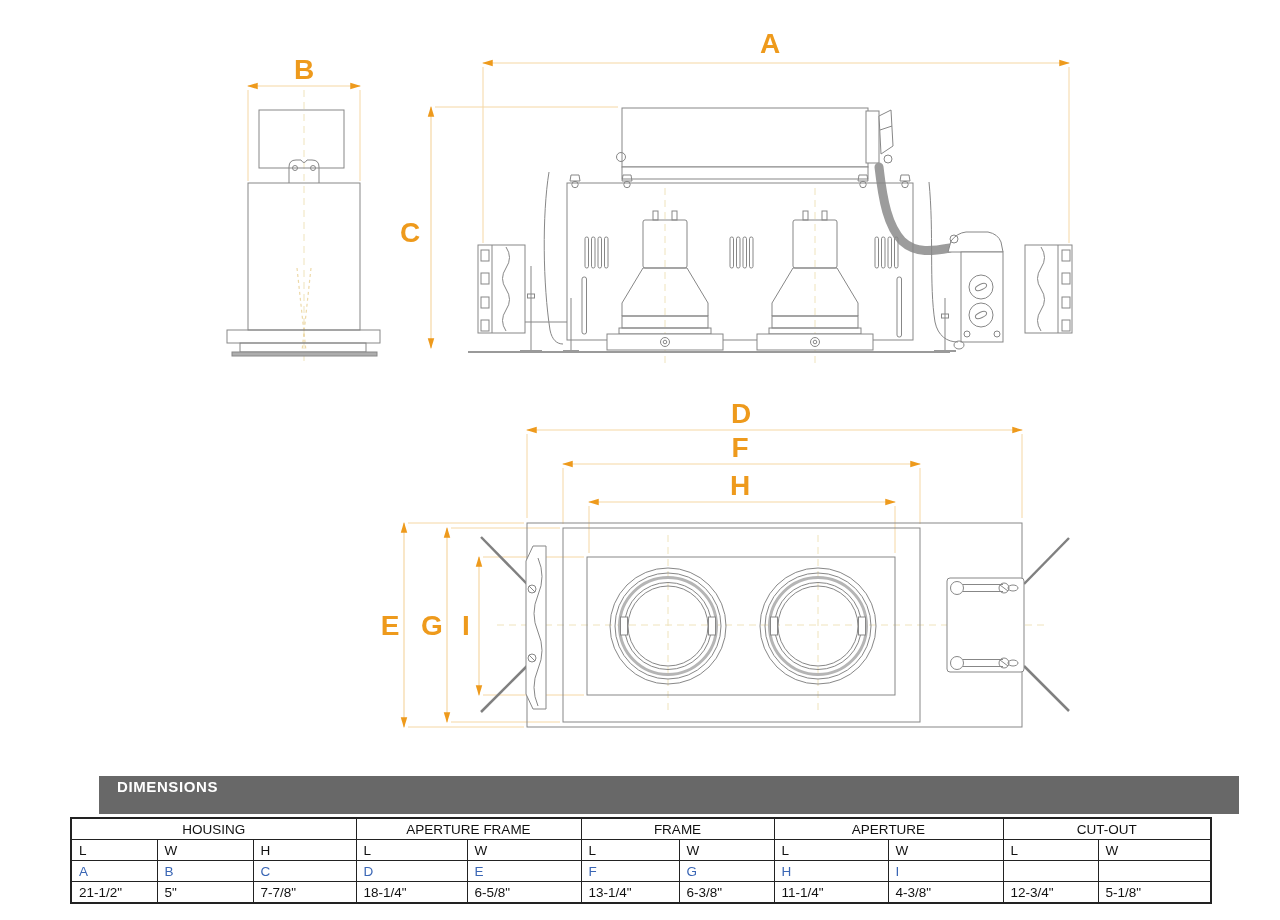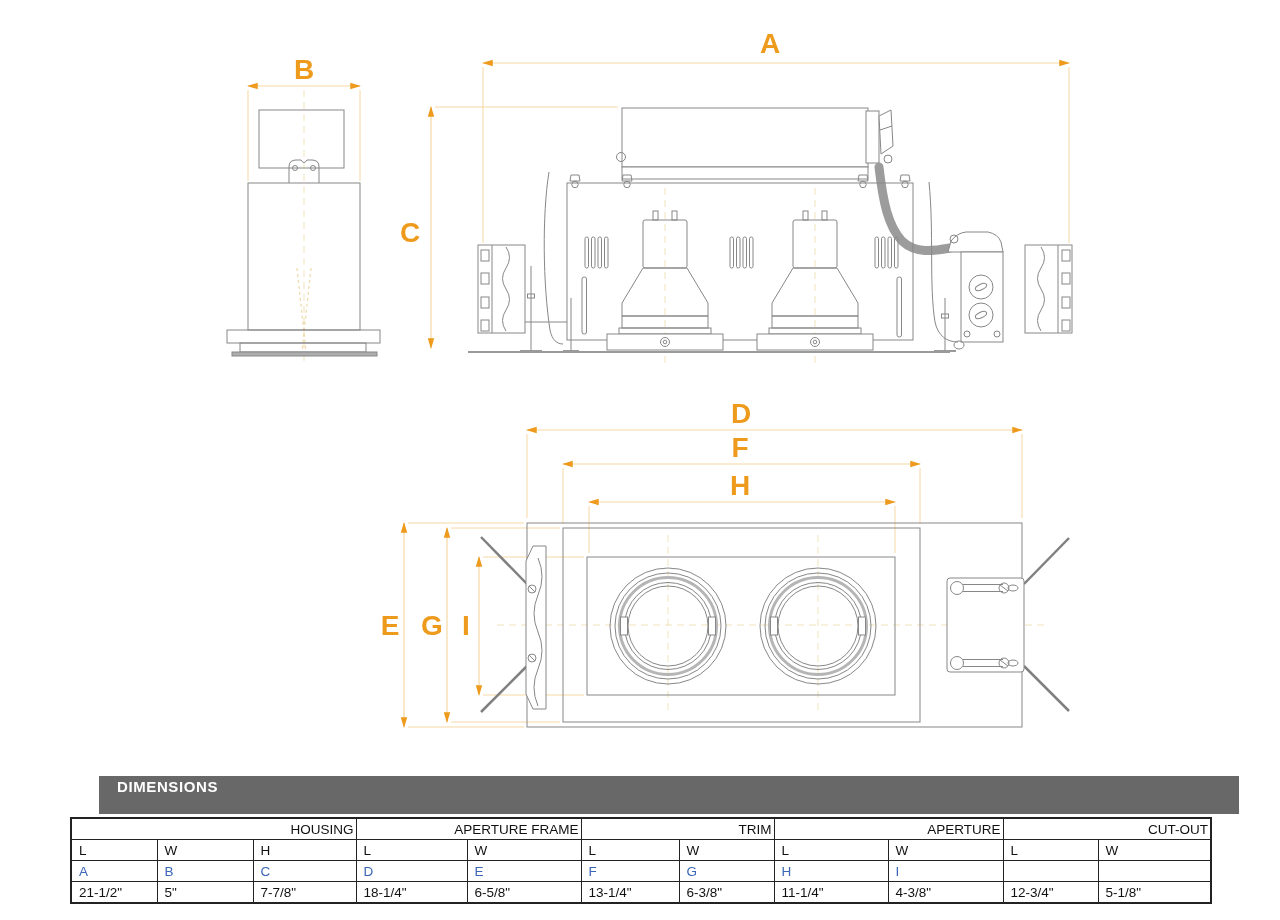--- a/index.html
+++ b/index.html
@@ -23,21 +23,21 @@
   .ceil{fill:none;stroke:#9a9a9a;stroke-width:2;}
   .plate{fill:#adadad;stroke:#888;stroke-width:1;}
   #arr path{fill:var(--accent-orange);}
   .dim-bar{position:absolute;left:70px;top:776px;width:1140px;height:38px;background:var(--bar-gray);
            color:#fff;font:bold 15px "Liberation Sans",sans-serif;letter-spacing:.6px;
            line-height:22px;padding-left:18px;box-sizing:border-box;margin-left:29px;}
   table.dims{position:absolute;left:70px;top:817px;border-collapse:collapse;table-layout:fixed;
              border:2px solid #222;}
   table.dims td{border:1px solid #222;font:13.5px "Liberation Sans",sans-serif;color:#111;
                 padding:1px 2px 1px 7px;height:18px;white-space:nowrap;overflow:hidden;}
-  table.dims td.group-h{text-align:right;padding:1px 2px;}
+  table.dims td.group-h{text-align:center;padding:1px 2px;}
   table.dims td.letter{color:var(--blue-letter);}
 </style>
 </head>
 <body>
 
 <div id="stage">
 
 <svg width="1280" height="770" viewBox="0 0 1280 770">
   <defs>
     <marker id="arr" viewBox="0 0 10 10" refX="9" refY="5" markerWidth="9" markerHeight="9" orient="auto-start-reverse">
@@ -330,21 +330,21 @@
         <col style="width:95px">
     <col style="width:114px">
         <col style="width:115px">
     <col style="width:95px">
         <col style="width:113px">
   </colgroup>
   <tbody>
         <tr>
           <td colspan="3" class="group-h">HOUSING</td>
           <td colspan="2" class="group-h">APERTURE FRAME</td>
-          <td colspan="2" class="group-h">TRIM</td>
+          <td colspan="2" class="group-h">FRAME</td>
           <td colspan="2" class="group-h">APERTURE</td>
           <td colspan="2" class="group-h">CUT-OUT</td>
         </tr>
         <tr>
           <td>L</td>
           <td>W</td>
           <td>H</td>
           <td>L</td>
           <td>W</td>
           <td>L</td>

